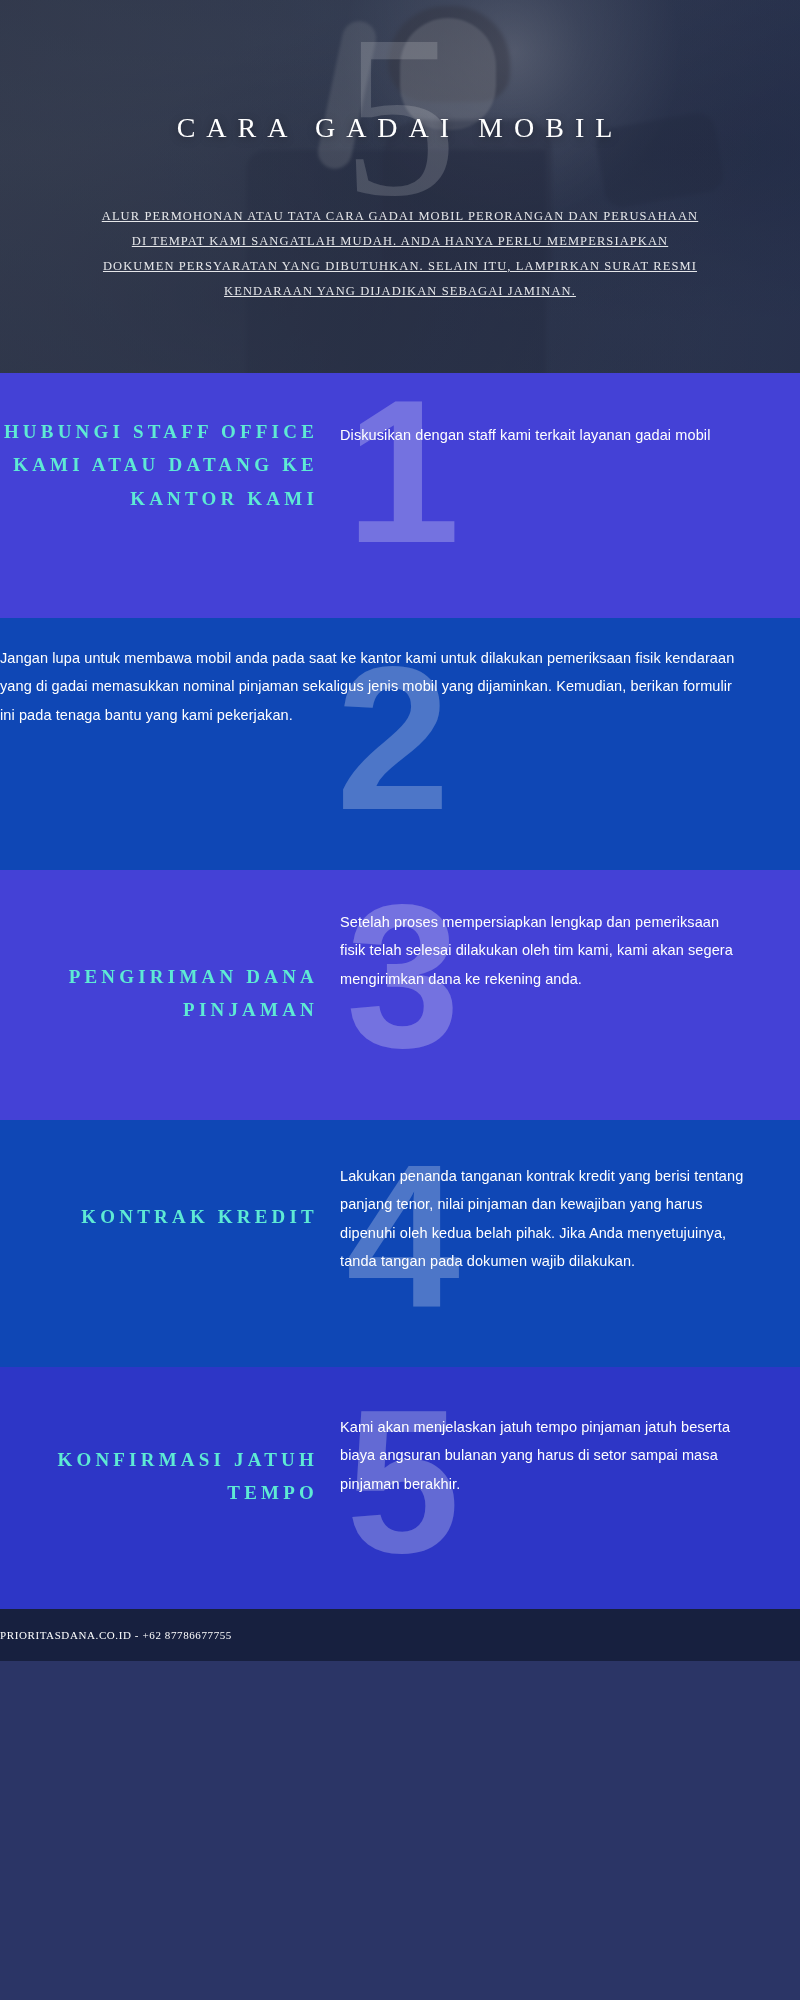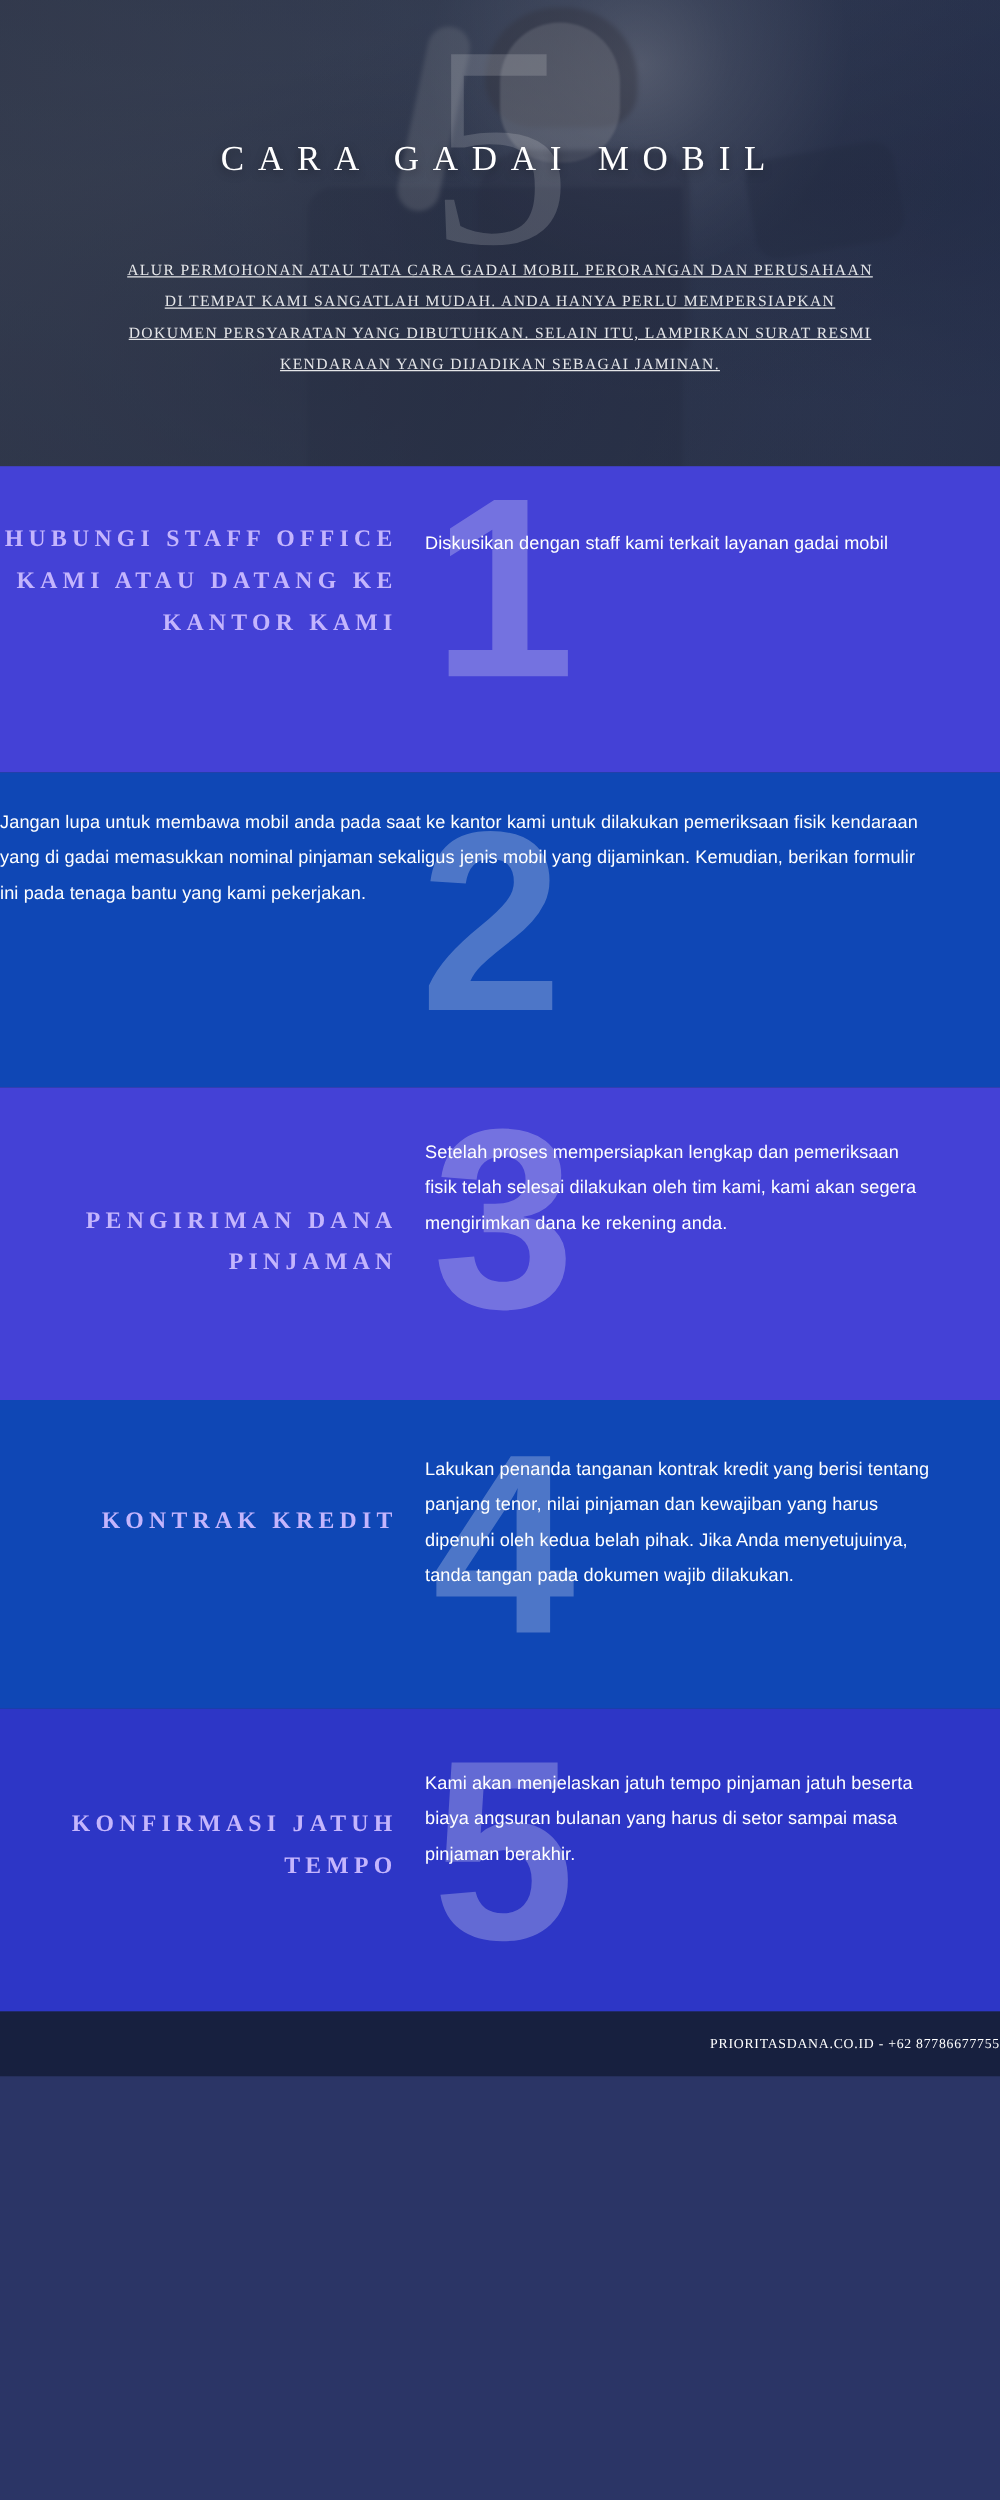--- a/index.html
+++ b/index.html
@@ -147,21 +147,21 @@
   }
   .step-left {
     width: 340px;
     flex: 0 0 340px;
     text-align: right;
     padding-right: 22px;
     z-index: 3;
   }
   .step-title {
     font-family: "Liberation Serif", serif;
-    color: #c4b5fd;
+    color: #5eead4;
     font-size: 19px;
     font-weight: 700;
     letter-spacing: 4.2px;
     line-height: 1.75;
     text-transform: uppercase;
   }
   .step-right {
     flex: 1;
     padding-right: 56px;
     z-index: 3;
@@ -207,21 +207,21 @@
   #step-5 .step-inner { padding-top: 46px; }
   #step-5 .step-number { left: 346px; top: 30px; font-size: 205px; }
   #step-5 .step-left { padding-top: 30px; text-align: right; }
 
   
   .footer {
     height: 52px;
     background: #17203f;
     display: flex;
     align-items: center;
-    justify-content: flex-end;
+    justify-content: flex-start;
   }
   .footer-text {
     color: #ffffff;
     font-family: "Liberation Serif", serif;
     font-size: 11px;
     letter-spacing: 0.6px;
   }
 </style>
 </head>
 <body>

